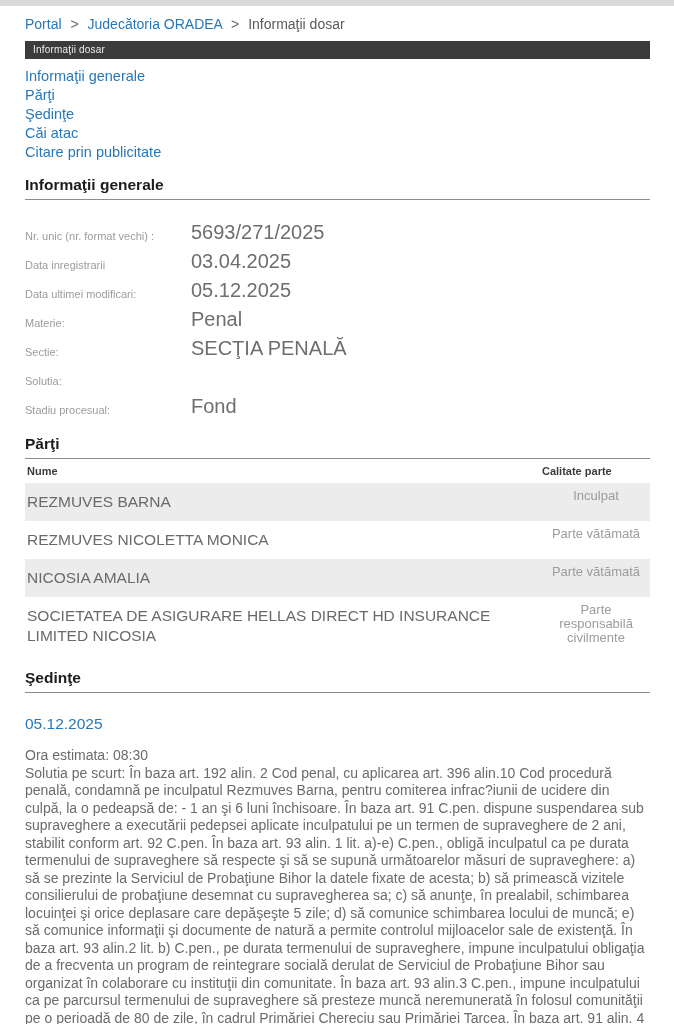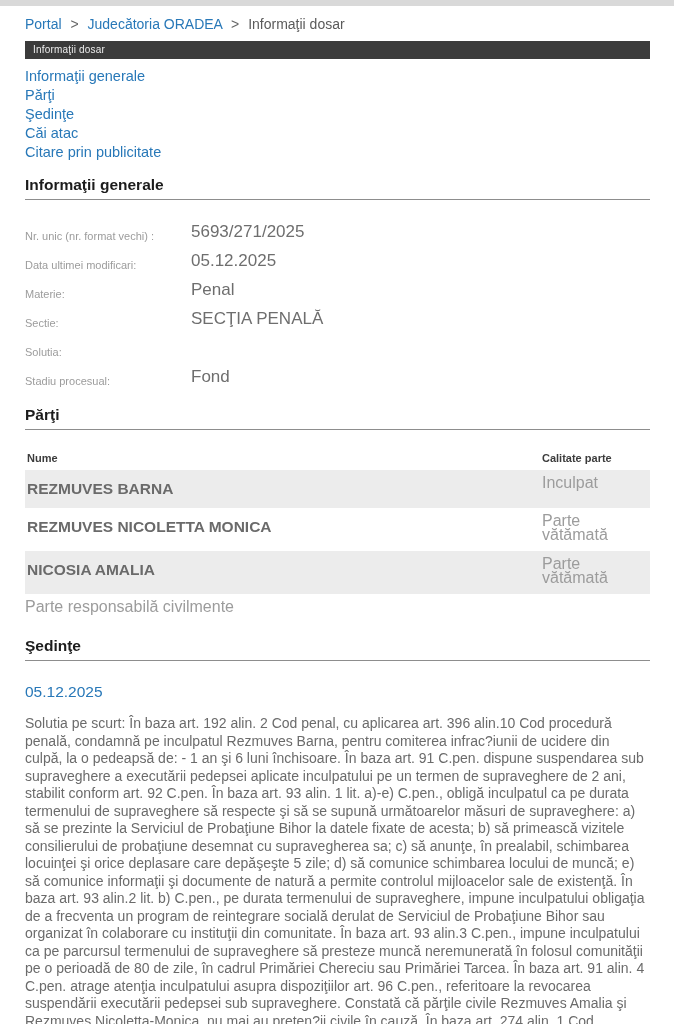--- a/index.html
+++ b/index.html
@@ -47,32 +47,32 @@
     font-weight: bold;
     color: #1c1c1c;
     padding-bottom: 5px;
     border-bottom: 1px solid #8d8d8d;
   }
 
   
   .info-table { margin-top: 18px; }
   .info-row { display: flex; align-items: flex-end; padding: 4px 0 5px 0; min-height: 29px; gap: 6px; }
   .info-label { width: 160px; flex: 0 0 160px; font-size: 11px; color: #9c9c9c; }
-  .info-value { font-size: 17px; color: #6e6e6e; line-height: 20px; }
+  .info-value { font-size: 20px; color: #6e6e6e; line-height: 20px; }
 
   
-  .parties-table { margin-top: 18px; width: 100%; }
+  .parties-table { margin-top: 2px; width: 100%; }
   .p-row, .p-header { display: flex; width: 100%; }
   .p-name-col  { flex: 0 0 517px; padding: 6px 10px 6px 2px; }
   .p-quality-col { flex: 1 1 auto; padding: 6px 0 6px 0; }
   .p-header .p-name-col, .p-header .p-quality-col {
     font-size: 11px; font-weight: bold; color: #3c3c3c; padding-top: 4px; padding-bottom: 6px;
   }
-  .p-row .p-name-col { font-size: 15.5px; color: #6a6a6a; line-height: 20px; padding-top: 9px; padding-bottom: 9px; font-weight: bold; }
-  .p-row .p-quality-col { font-size: 16px; color: #9c9c9c; line-height: 14px; padding-bottom: 9px; }
+  .p-row .p-name-col { font-size: 15.5px; color: #6a6a6a; line-height: 20px; padding-top: 9px; padding-bottom: 9px; }
+  .p-row .p-quality-col { font-size: 13px; color: #9c9c9c; line-height: 14px; padding-bottom: 9px; text-align: center; }
   .p-row.shaded { background: #ececec; }
 
   
   .hearing-date {
     display: inline-block;
     margin-top: 22px;
     font-size: 15.5px;
     color: #2878b8;
     text-decoration: none;
     cursor: pointer;
@@ -109,20 +109,24 @@
   </nav>
 
   <section>
     <h2 class="section-heading">Informaţii generale</h2>
     <div class="info-table">
       <div class="info-row">
         <span class="info-label">Nr. unic (nr. format vechi) :</span>
         <span class="info-value">5693/271/2025</span>
       </div>
       <div class="info-row">
+        <span class="info-label">Data inregistrarii</span>
+        <span class="info-value">03.04.2025</span>
+      </div>
+      <div class="info-row">
         <span class="info-label">Data ultimei modificari:</span>
         <span class="info-value">05.12.2025</span>
       </div>
       <div class="info-row">
         <span class="info-label">Materie:</span>
         <span class="info-value">Penal</span>
       </div>
       <div class="info-row">
         <span class="info-label">Sectie:</span>
         <span class="info-value">SECŢIA PENALĂ</span>
@@ -150,27 +154,29 @@
       </div>
       <div class="p-row">
         <span class="p-name-col">REZMUVES NICOLETTA MONICA</span>
         <span class="p-quality-col">Parte vătămată</span>
       </div>
       <div class="p-row shaded">
         <span class="p-name-col">NICOSIA AMALIA</span>
         <span class="p-quality-col">Parte vătămată</span>
       </div>
       <div class="p-row">
+        <span class="p-name-col">SOCIETATEA DE ASIGURARE HELLAS DIRECT HD INSURANCE LIMITED NICOSIA</span>
         <span class="p-quality-col">Parte responsabilă civilmente</span>
       </div>
     </div>
   </section>
 
   <section>
     <h2 class="section-heading">Şedinţe</h2>
     <a class="hearing-date">05.12.2025</a>
     <div class="hearing-body">
+      <div class="line">Ora estimata: 08:30</div>
       <div class="summary">Solutia pe scurt: În baza art. 192 alin. 2 Cod penal, cu aplicarea art. 396 alin.10 Cod procedură penală, condamnă pe inculpatul Rezmuves Barna, pentru comiterea infrac?iunii de ucidere din culpă, la o pedeapsă de: - 1 an şi 6 luni închisoare. În baza art. 91 C.pen. dispune suspendarea sub supraveghere a executării pedepsei aplicate inculpatului pe un termen de supraveghere de 2 ani, stabilit conform art. 92 C.pen. În baza art. 93 alin. 1 lit. a)-e) C.pen., obligă inculpatul ca pe durata termenului de supraveghere să respecte şi să se supună următoarelor măsuri de supraveghere: a) să se prezinte la Serviciul de Probaţiune Bihor la datele fixate de acesta; b) să primească vizitele consilierului de probaţiune desemnat cu supravegherea sa; c) să anunţe, în prealabil, schimbarea locuinţei şi orice deplasare care depăşeşte 5 zile; d) să comunice schimbarea locului de muncă; e) să comunice informaţii şi documente de natură a permite controlul mijloacelor sale de existenţă. În baza art. 93 alin.2 lit. b) C.pen., pe durata termenului de supraveghere, impune inculpatului obligaţia de a frecventa un program de reintegrare socială derulat de Serviciul de Probaţiune Bihor sau organizat în colaborare cu instituţii din comunitate. În baza art. 93 alin.3 C.pen., impune inculpatului ca pe parcursul termenului de supraveghere să presteze muncă neremunerată în folosul comunităţii pe o perioadă de 80 de zile, în cadrul Primăriei Chereciu sau Primăriei Tarcea. În baza art. 91 alin. 4 C.pen. atrage atenţia inculpatului asupra dispoziţiilor art. 96 C.pen., referitoare la revocarea suspendării executării pedepsei sub supraveghere. Constată că părţile civile Rezmuves Amalia şi Rezmuves Nicoletta-Monica, nu mai au preten?ii civile în cauză. În baza art. 274 alin. 1 Cod procedură penală obligă inculpatul să plătească statului 1500 lei cu titlu de cheltuieli judiciare. Cu drept de apel în 10 zile de la comunicare. Pronun?ată în ?edin?ă publică azi, 05.12.2025, prin punerea solu?iei la dispozi?ia păr?ilor prin intermediul grefei.</div>
 
     </div>
   </section>
 
 </div>
 
 </body></html>

